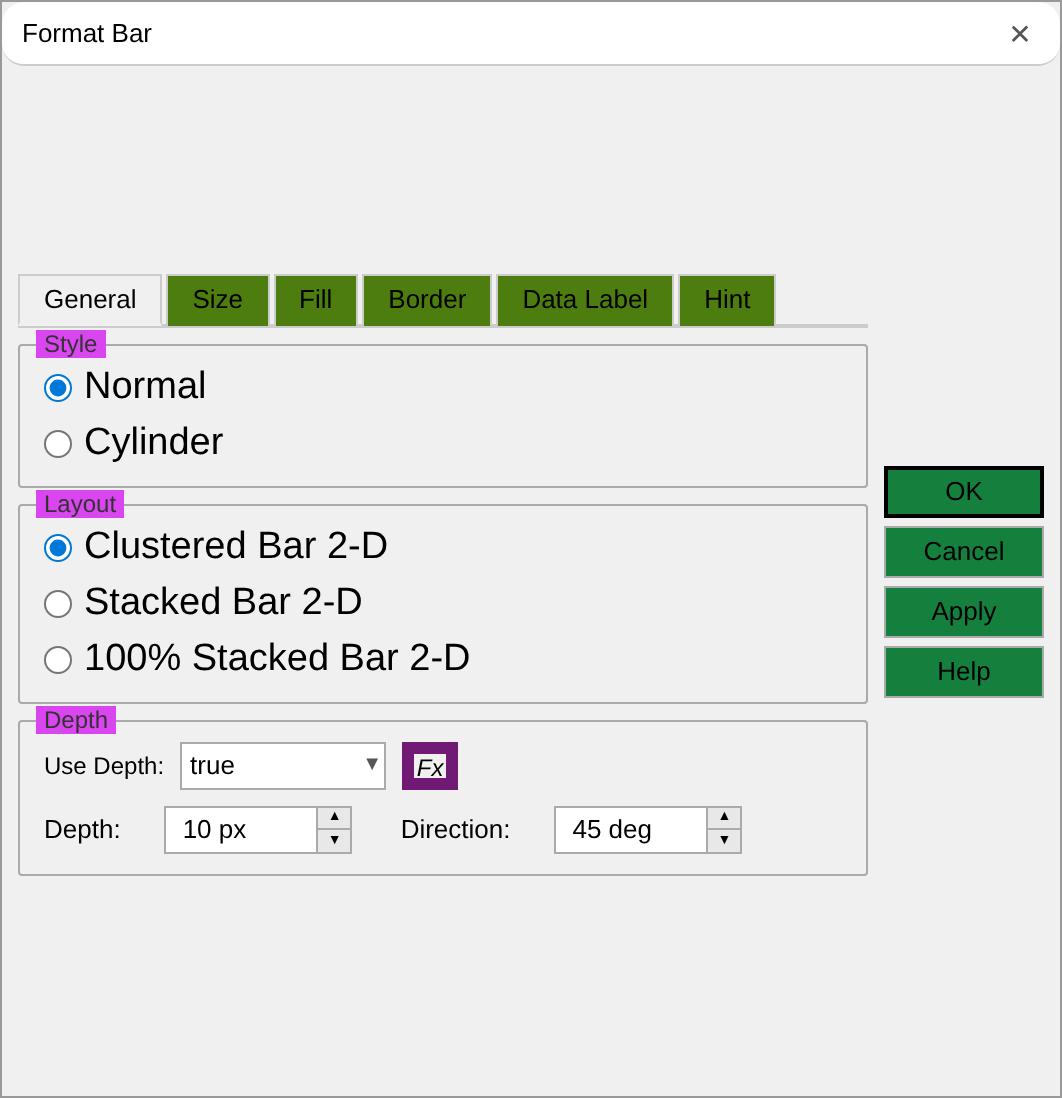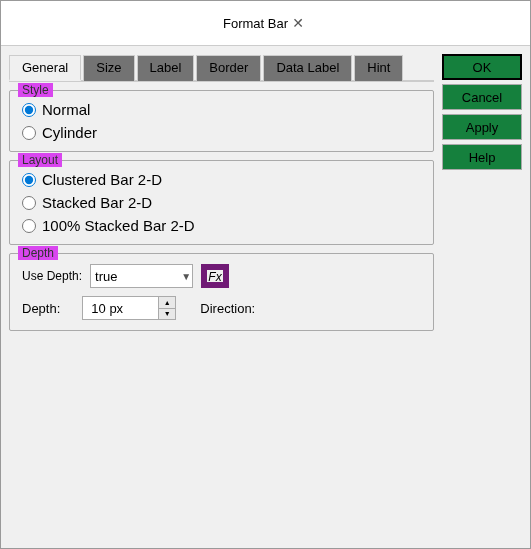--- a/index.html
+++ b/index.html
@@ -20,23 +20,24 @@
       border: 1px solid #999;
       box-shadow: 2px 2px 8px rgba(0,0,0,0.3);
       display: flex;
       flex-direction: column;
     }
     .title-bar {
       background: #fff;
       border-bottom: 1px solid #ccc;
       padding: 6px 10px;
       display: flex;
-      justify-content: center;
-      align-items: center;
-      height: 45px;
+      justify-content: space-between;
+      align-items: center;
+      height: 32px;
+      border-radius: 11px;
     }
     .title-bar-text {
       font-size: 13px;
       font-weight: normal;
       color: #000;
     }
     .close-btn {
       width: 20px;
       height: 20px;
       background: none;
@@ -47,37 +48,38 @@
       display: flex;
       align-items: center;
       justify-content: center;
       padding: 0;
     }
     .dialog-body {
       display: flex;
       flex: 1;
       padding: 8px;
       gap: 8px;
+      align-items: center;
     }
     .main-content {
       flex: 1;
       display: flex;
       flex-direction: column;
       gap: 0;
     }
     .tabs {
       display: flex;
       border-bottom: 2px solid #ccc;
       margin-bottom: 8px;
     }
     .tab {
       padding: 4px 12px;
       border: 1px solid #ccc;
       border-bottom: none;
-      background: #737373;
+      background: #4d7c0f;
       cursor: pointer;
       margin-right: 2px;
       font-size: 13px;
       position: relative;
       bottom: -1px;
     }
     .tab.active {
       background: #f0f0f0;
       border-bottom: 2px solid #f0f0f0;
       z-index: 1;
@@ -105,21 +107,21 @@
       margin-bottom: 6px;
     }
     .radio-row:last-child { margin-bottom: 0; }
     .radio-input {
       width: 14px;
       height: 14px;
       accent-color: #0078d7;
       cursor: pointer;
     }
     .radio-label {
-      font-size: 15px;
+      font-size: 19px;
       color: #000;
     }
     .depth-row {
       display: flex;
       align-items: center;
       gap: 8px;
       margin-bottom: 8px;
     }
     .depth-label {
       font-size: 12px;
@@ -240,21 +242,21 @@
     <button class="close-btn">✕</button>
   </div>
 
   <div class="dialog-body">
 
     <div class="main-content">
 
       <div class="tabs">
         <div class="tab active">General</div>
         <div class="tab">Size</div>
-        <div class="tab">Label</div>
+        <div class="tab">Fill</div>
         <div class="tab">Border</div>
         <div class="tab">Data Label</div>
         <div class="tab">Hint</div>
       </div>
 
       <div class="group-box">
         <span class="group-label">Style</span>
         <div class="radio-row">
           <input type="radio" class="radio-input" name="style" id="r-normal" checked="" style="">
           <label class="radio-label" for="r-normal">Normal</label>
@@ -302,20 +304,27 @@
             <div class="spinner-wrapper">
               <input type="text" class="spinner-input" value="10 px" style="">
               <div class="spinner-buttons">
                 <button class="spin-btn">▲</button>
                 <button class="spin-btn">▼</button>
               </div>
             </div>
           </div>
           <div class="spinner-group">
             <span class="spinner-label">Direction:</span>
+            <div class="spinner-wrapper">
+              <input type="text" class="spinner-input" value="45 deg" style="">
+              <div class="spinner-buttons">
+                <button class="spin-btn">▲</button>
+                <button class="spin-btn">▼</button>
+              </div>
+            </div>
           </div>
         </div>
       </div>
     </div>
 
     <div class="side-buttons">
       <button class="dialog-btn default-btn">OK</button>
       <button class="dialog-btn">Cancel</button>
       <button class="dialog-btn">Apply</button>
       <button class="dialog-btn">Help</button>

